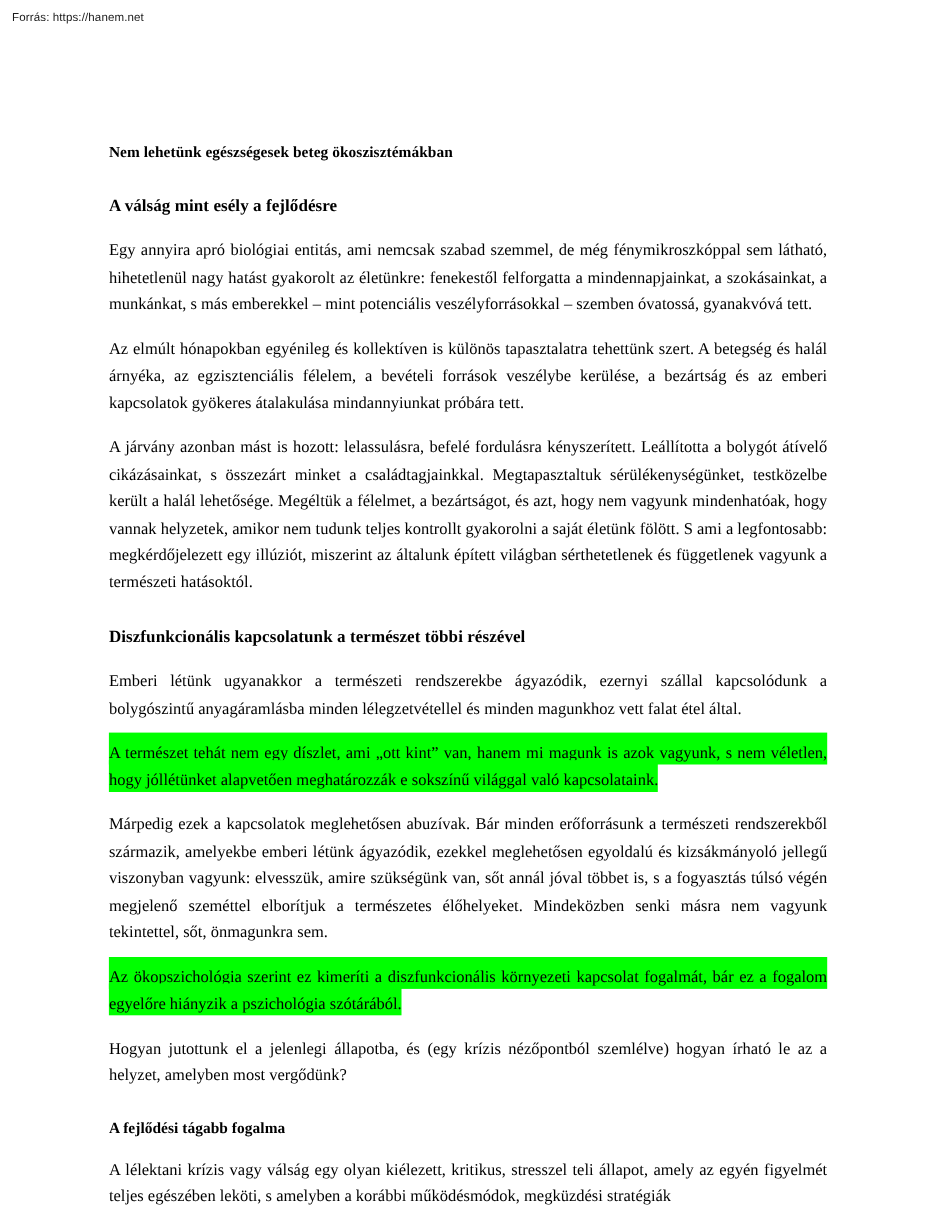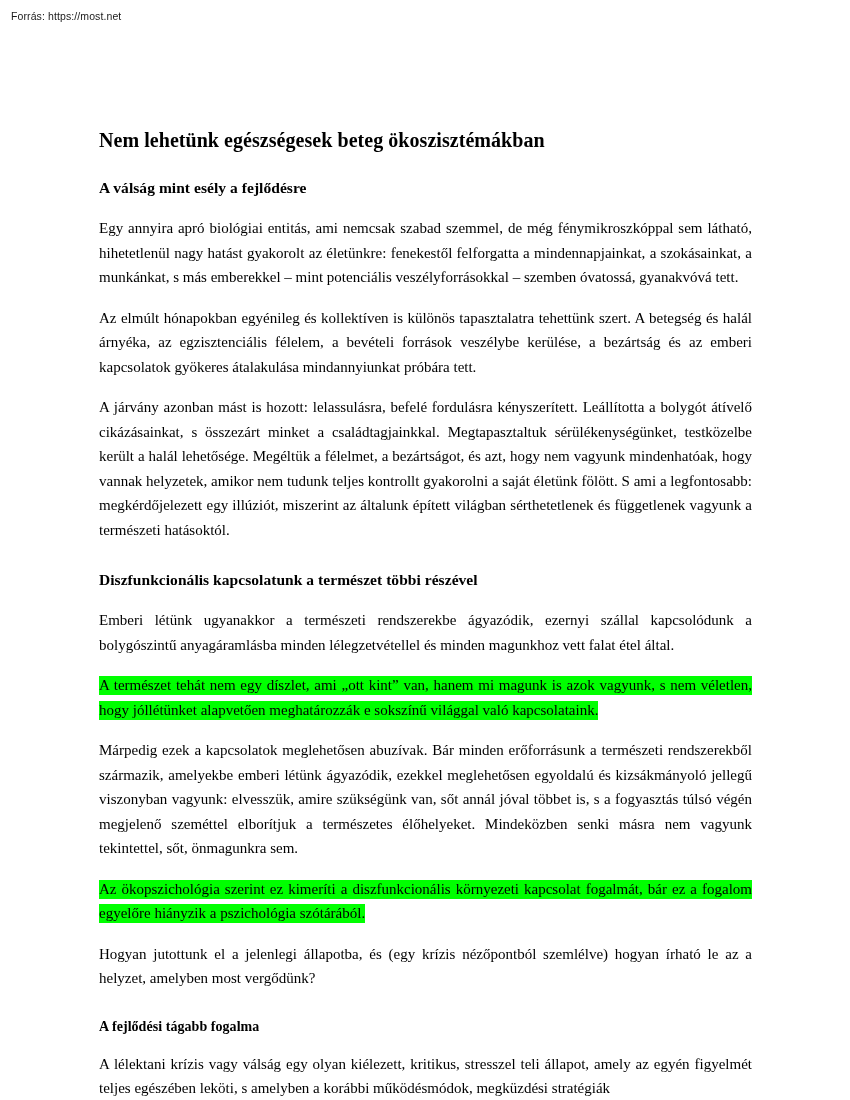--- a/index.html
+++ b/index.html
@@ -30,21 +30,21 @@
     white-space: nowrap;
   }
   .content {
     position: absolute;
     left: 99px;
     top: 128px;
     width: 653px;
   }
   h1.doc-title {
     font-family: "Liberation Serif", "DejaVu Serif", serif;
-    font-size: 20px;
+    font-size: 14px;
     font-weight: bold;
     line-height: 24px;
     margin: 0 0 26px 0;
     letter-spacing: 0.05px;
   }
   h2.section-heading {
     font-family: "Liberation Serif", "DejaVu Serif", serif;
     font-size: 15.5px;
     font-weight: bold;
     line-height: 20px;
@@ -73,32 +73,32 @@
   p.body-par:last-child {
     margin-bottom: 0;
   }
   p.highlight-par {
     background: transparent;
   }
   .hl {
     background-color: #00ff00;
     box-decoration-break: clone;
     -webkit-box-decoration-break: clone;
-    padding: 1px 0 2px 0;
+    padding: 11px 0 2px 0;
   }
   p.highlight-par .hl {
     display: inline;
   }
 </style>
 </head>
 <body>
 
 <div class="page">
 
-  <div class="source-header">Forrás: https://most.net</div>
+  <div class="source-header">Forrás: https://hanem.net</div>
 
   <div class="content">
 
     <h1 class="doc-title">Nem lehetünk egészségesek beteg ökoszisztémákban</h1>
 
     <h2 class="section-heading">A válság mint esély a fejlődésre</h2>
 
     <p class="body-par">Egy annyira apró biológiai entitás, ami nemcsak szabad szemmel, de még fénymikroszkóppal sem látható, hihetetlenül nagy hatást gyakorolt az életünkre: fenekestől felforgatta a mindennapjainkat, a szokásainkat, a munkánkat, s más emberekkel – mint potenciális veszélyforrásokkal – szemben óvatossá, gyanakvóvá tett.</p>
 
     <p class="body-par">Az elmúlt hónapokban egyénileg és kollektíven is különös tapasztalatra tehettünk szert. A betegség és halál árnyéka, az egzisztenciális félelem, a bevételi források veszélybe kerülése, a bezártság és az emberi kapcsolatok gyökeres átalakulása mindannyiunkat próbára tett.</p>

